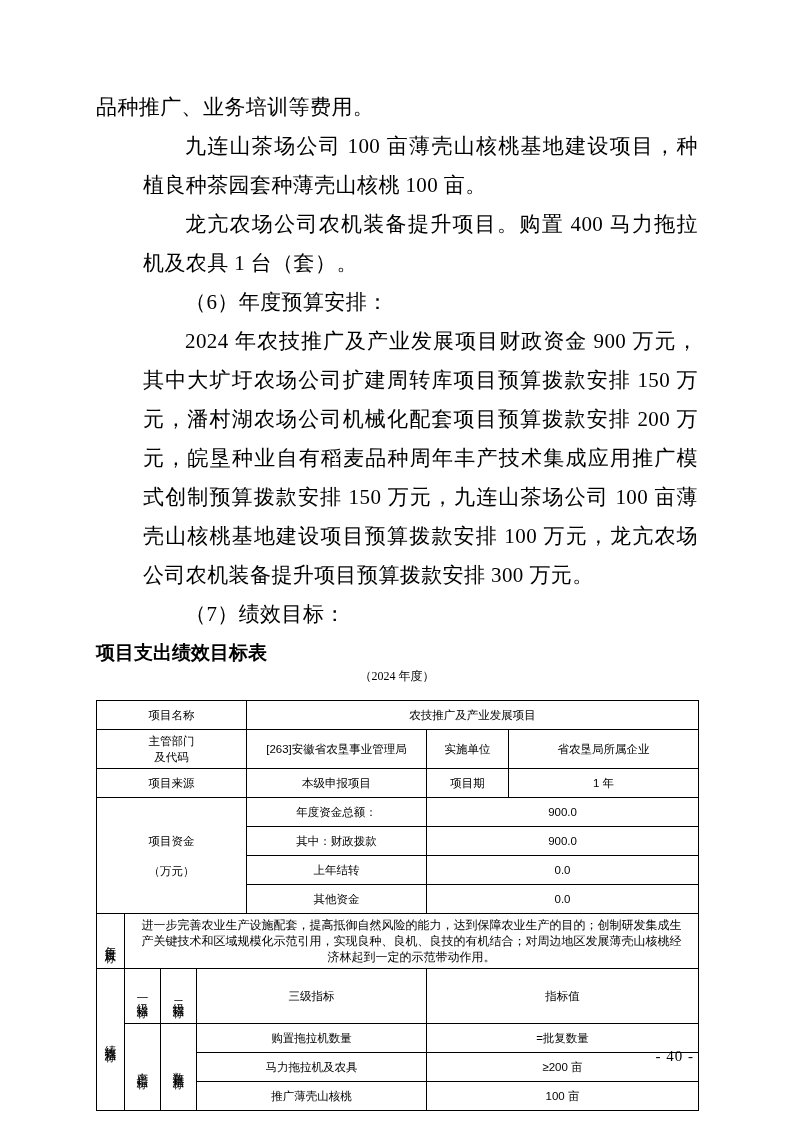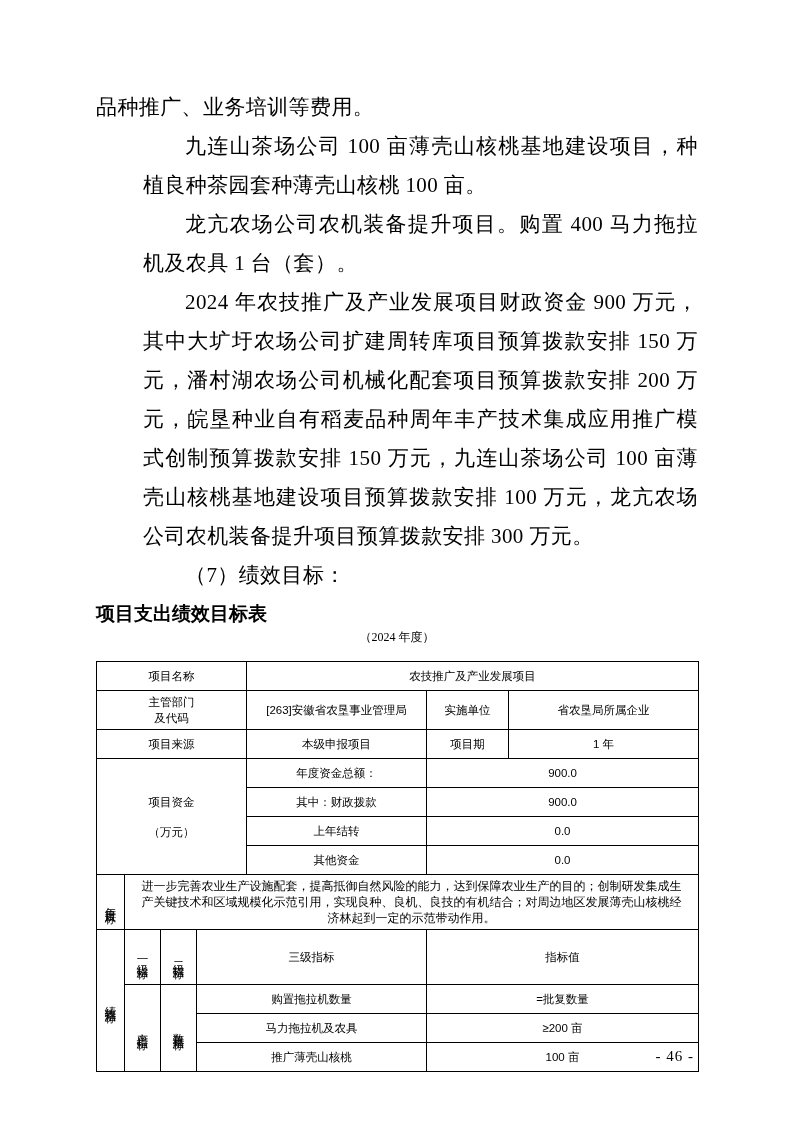--- a/index.html
+++ b/index.html
@@ -94,20 +94,21 @@
   }
 </style>
 </head>
 <body>
 
 <div class="page">
 
   <p class="para">品种推广、业务培训等费用。</p>
   <p class="para indent">九连山茶场公司 100 亩薄壳山核桃基地建设项目，种植良种茶园套种薄壳山核桃 100 亩。</p>
   <p class="para indent">龙亢农场公司农机装备提升项目。购置 400 马力拖拉机及农具 1 台（套）。</p>
+  <p class="para indent">（6）年度预算安排：</p>
   <p class="para indent">2024 年农技推广及产业发展项目财政资金 900 万元，其中大圹圩农场公司扩建周转库项目预算拨款安排 150 万元，潘村湖农场公司机械化配套项目预算拨款安排 200 万元，皖垦种业自有稻麦品种周年丰产技术集成应用推广模式创制预算拨款安排 150 万元，九连山茶场公司 100 亩薄壳山核桃基地建设项目预算拨款安排 100 万元，龙亢农场公司农机装备提升项目预算拨款安排 300 万元。</p>
   <p class="para indent">（7）绩效目标：</p>
 
   <div class="table-title">项目支出绩效目标表</div>
   <div class="table-sub">（2024 年度）</div>
 
   <table class="perf">
     <colgroup>
       <col style="width:28px">
       <col style="width:36px">
@@ -181,13 +182,13 @@
       </tr>
       <tr>
         <td colspan="2">推广薄壳山核桃</td>
         <td colspan="2">100 亩</td>
       </tr>
     </tbody>
   </table>
 
 </div>
 
-<div class="footer">- 46 -</div>
+<div class="footer">- 40 -</div>
 
 </body></html>

